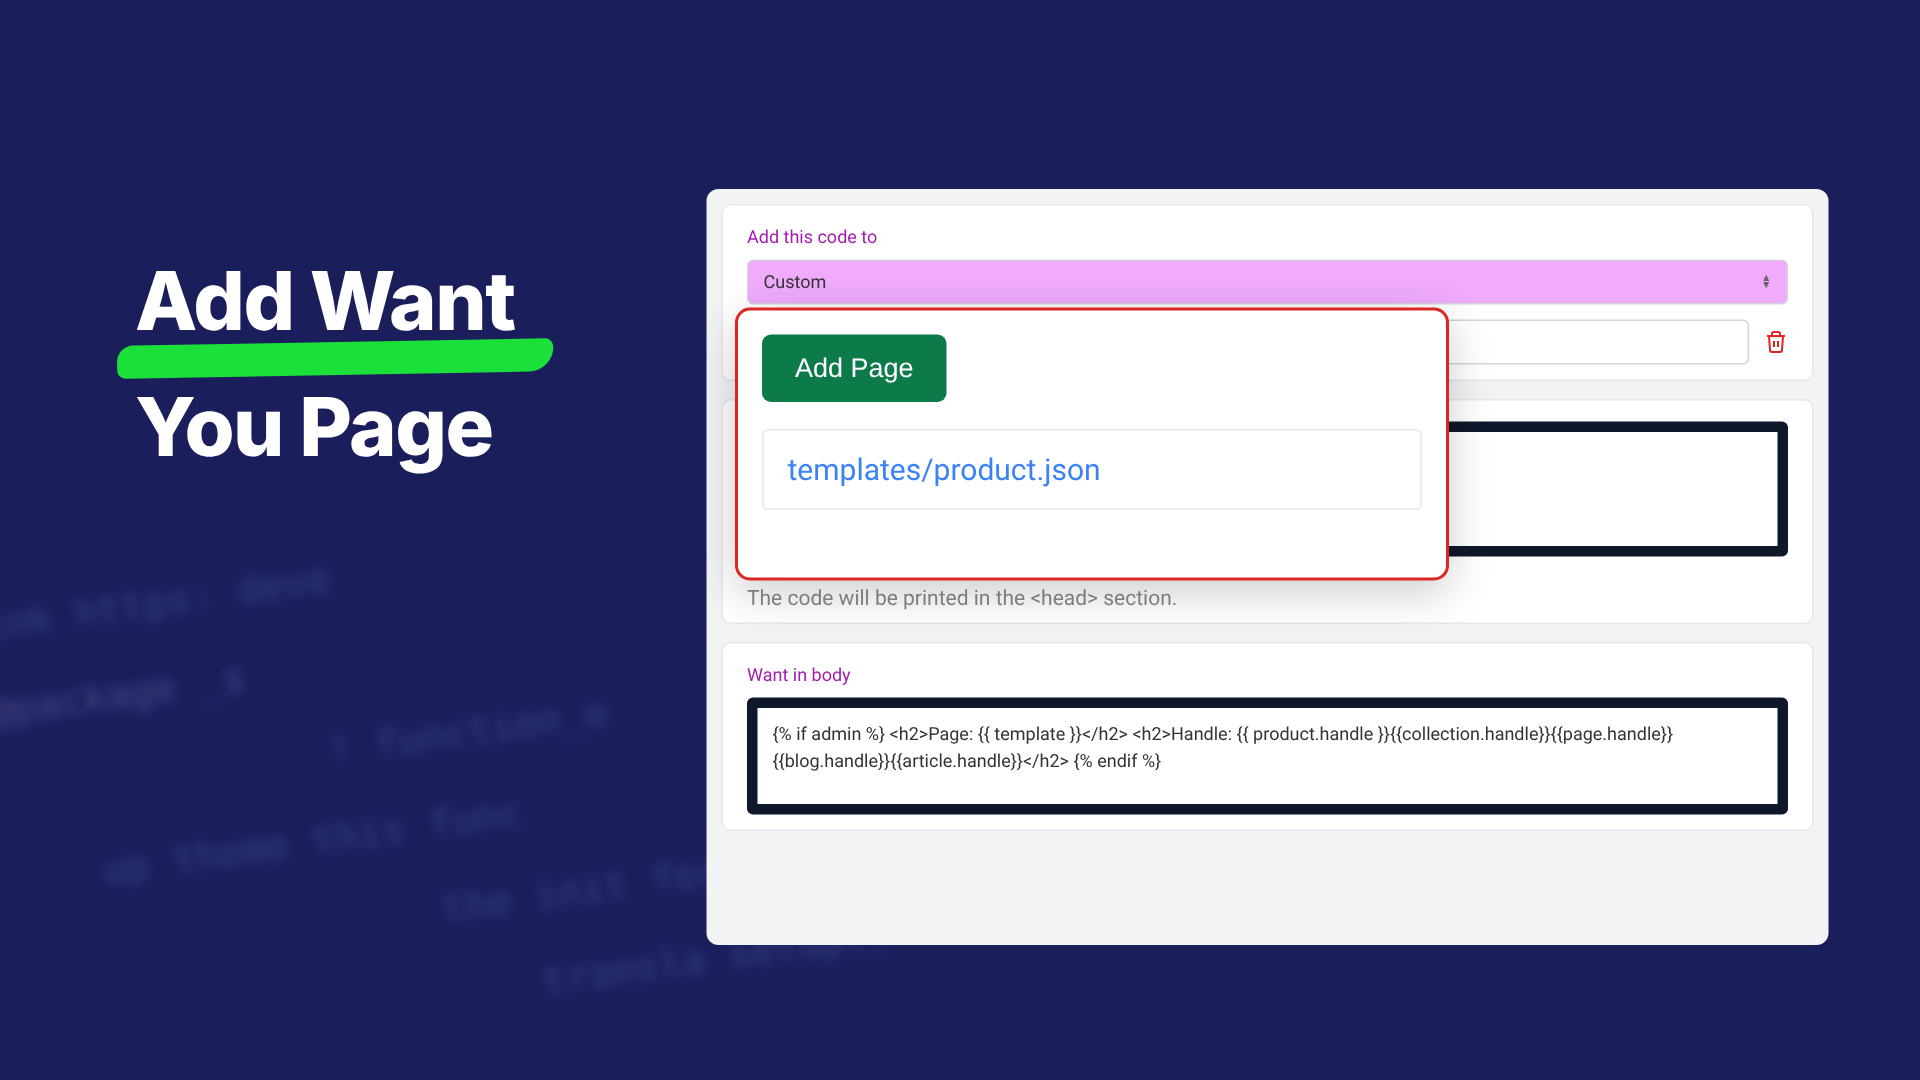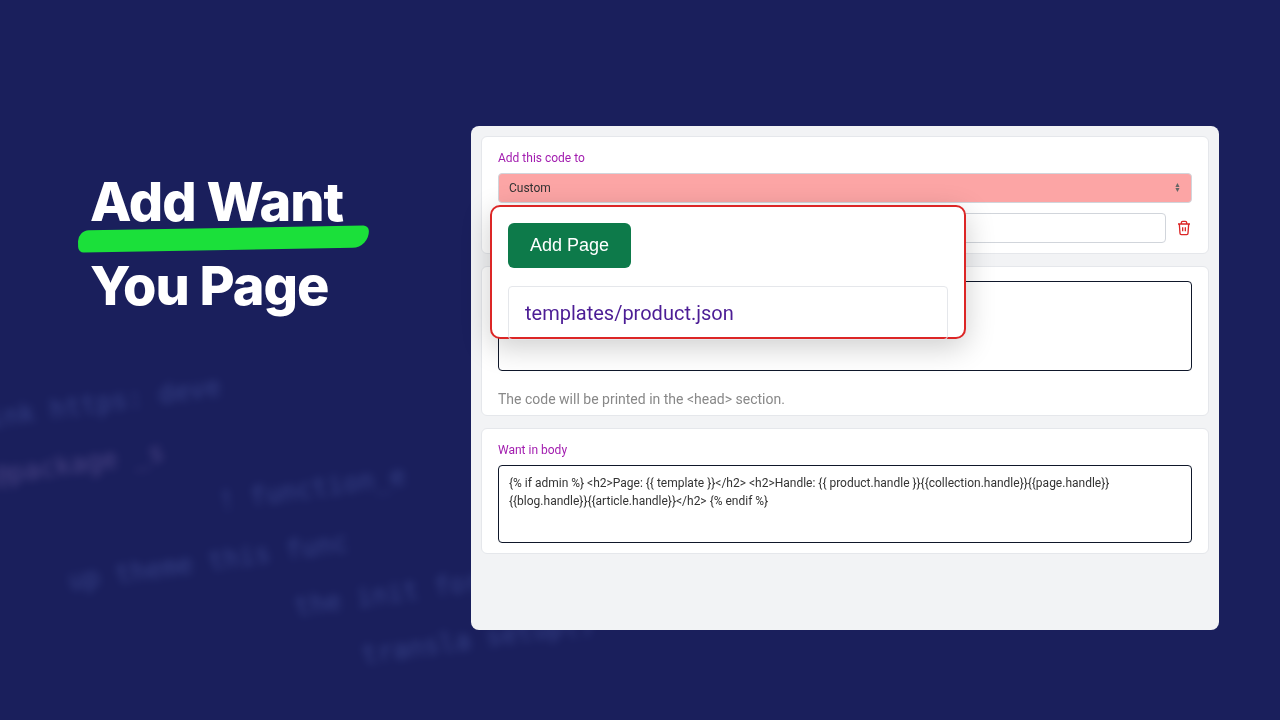--- a/index.html
+++ b/index.html
@@ -83,21 +83,21 @@
   width: 100%;
   height: 30px;
   border: 1px solid #d1d5db;
   border-radius: 4px;
   padding: 4px 10px;
   font-size: 12px;
   color: #333;
   display: flex;
   align-items: center;
   justify-content: space-between;
-  background: #fca5a5;
+  background: #f0abfc;
 }
 .select-caret {
   display: flex;
   flex-direction: column;
   font-size: 7px;
   line-height: 5px;
   color: #666;
 }
 .input-row {
   display: flex;
@@ -114,21 +114,21 @@
 }
 .trash-icon {
   width: 16px;
   height: 16px;
   color: #dc2626;
   flex-shrink: 0;
 }
 .textarea {
   width: 100%;
   height: 78px;
-  border: 1px solid #0f172a;
+  border: 7px solid #0f172a;
   border-radius: 4px;
   font-size: 12px;
   padding: 8px 10px;
   color: #333;
   background: #fff;
   font-family: inherit;
   line-height: 1.5;
   resize: none;
 }
 .hint {
@@ -136,21 +136,21 @@
   color: #888;
   margin-top: 6px;
 }
 
 
 .popout {
   position: absolute;
   top: 205px;
   left: 490px;
   width: 476px;
-  height: 134px;
+  height: 182px;
   background: #fff;
   border: 2px solid #dc2626;
   border-radius: 10px;
   padding: 16px;
   box-shadow: 0 8px 30px rgba(0,0,0,0.2);
 }
 .add-page-btn {
   background: #0d7a4a;
   color: #fff;
   font-size: 18px;
@@ -159,21 +159,21 @@
   border: none;
   border-radius: 6px;
   cursor: pointer;
 }
 .page-item {
   margin-top: 18px;
   border: 1px solid #e5e7eb;
   border-radius: 4px;
   padding: 14px 16px;
   font-size: 20px;
-  color: #4c1d95;
+  color: #3b82f6;
 }
 </style>
 </head>
 <body>
 
 <div class="code-bg">
   <div><span>* @link  https: deve</span></div>
   <div style="margin-left:60px"><span class="kw">@package  _s</span></div>
   <div style="margin-left:280px"><span class="fn">!  function_e</span></div>
   <div style="margin-left:120px"><span>up theme   this func</span></div>

